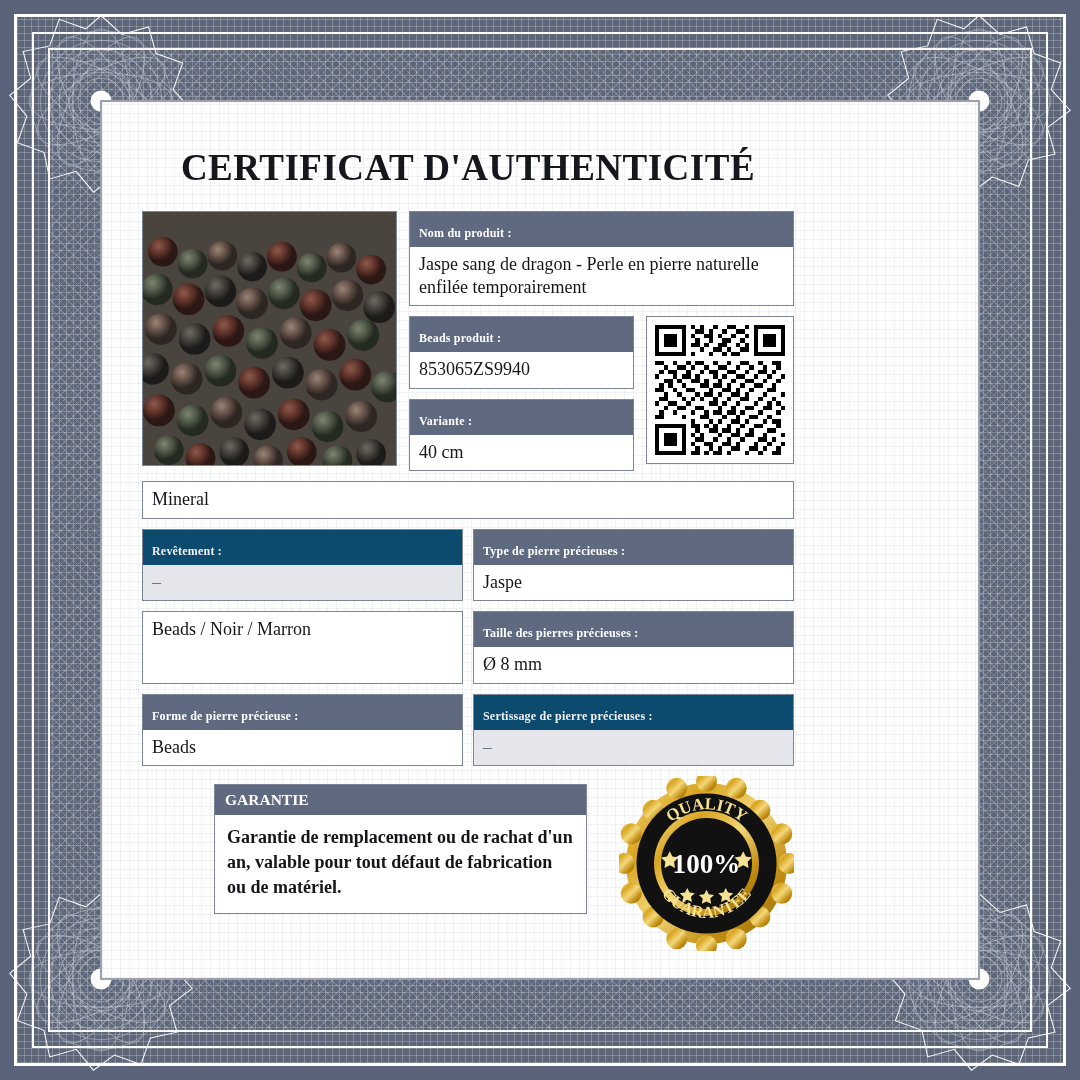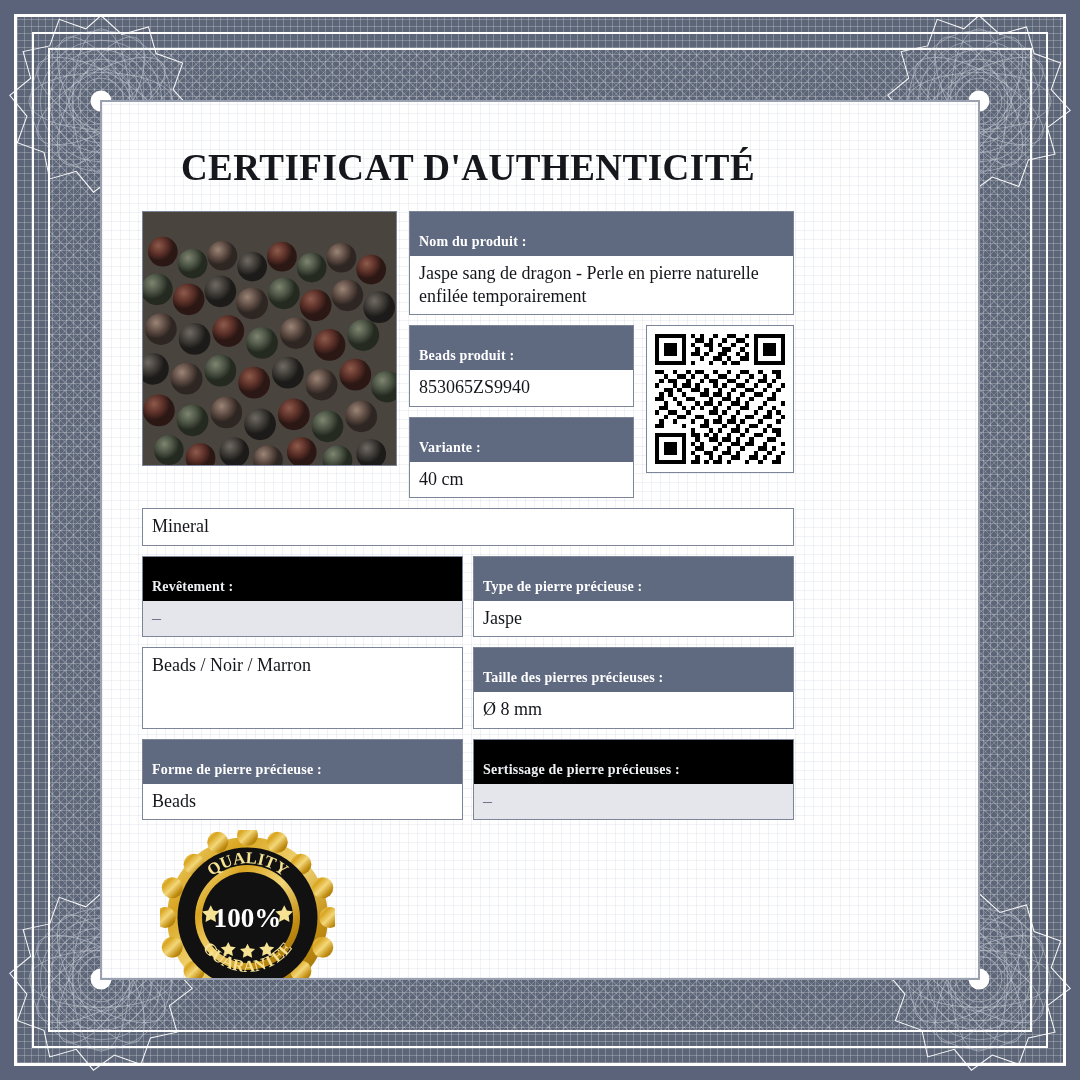--- a/index.html
+++ b/index.html
@@ -107,33 +107,33 @@
   .field {
     border: 1px solid #7d8699;
     background: #ffffff;
     margin-bottom: 10px;
     box-sizing: border-box;
   }
   .field .lbl {
     background: #5f6a80;
     color: #ffffff;
     font-weight: bold;
-    font-size: 14px;
-    padding: 22px 9px 6px 9px;
+    font-size: 12px;
+    padding: 14px 9px 6px 9px;
     letter-spacing: 0.2px;
   }
   .field .val {
     color: #14161b;
     font-size: 18px;
     padding: 6px 9px 7px 9px;
     line-height: 1.25;
     background: #ffffff;
   }
   .field.muted .lbl {
-    background: #000000;
+    background: #0c4a6e;
     color: #eef0f4;
   }
   .field.muted .val {
     background: #e4e6ec;
     color: #6a7184;
   }
   .top-row {
     display: flex;
     gap: 12px;
     align-items: flex-start;
@@ -640,21 +640,21 @@
       <div class="field">
         <div class="val">Mineral</div>
       </div>
 
       <div class="row">
         <div class="field muted grow">
           <div class="lbl">Revêtement :</div>
           <div class="val">–</div>
         </div>
         <div class="field grow">
-          <div class="lbl">Type de pierre précieuse :</div>
+          <div class="lbl">Type de pierre précieuses :</div>
           <div class="val">Jaspe</div>
         </div>
       </div>
 
       <div class="row">
         <div class="field grow">
           <div class="val">Beads / Noir / Marron</div>
         </div>
         <div class="field grow">
           <div class="lbl">Taille des pierres précieuses :</div>
@@ -667,20 +667,24 @@
           <div class="lbl">Forme de pierre précieuse :</div>
           <div class="val">Beads</div>
         </div>
         <div class="field muted grow">
           <div class="lbl">Sertissage de pierre précieuses :</div>
           <div class="val">–</div>
         </div>
       </div>
 
       <div class="bottom-area">
+        <div class="warranty" style="margin-left:72px;">
+          <div class="lbl">GARANTIE</div>
+          <div class="val">Garantie de remplacement ou de rachat d'un an, valable pour tout défaut de fabrication ou de matériel.</div>
+        </div>
 
         <div class="seal">
           <svg class="seal-svg" viewBox="0 0 200 200">
             <defs>
               <linearGradient id="gold" x1="0" y1="0" x2="1" y2="1">
                 <stop offset="0%" stop-color="#f7e08a"></stop>
                   <stop offset="25%" stop-color="#d9a520"></stop>
                 <stop offset="50%" stop-color="#f3d779"></stop>
                   <stop offset="75%" stop-color="#c28e12"></stop>
                 <stop offset="100%" stop-color="#8d6207"></stop>

